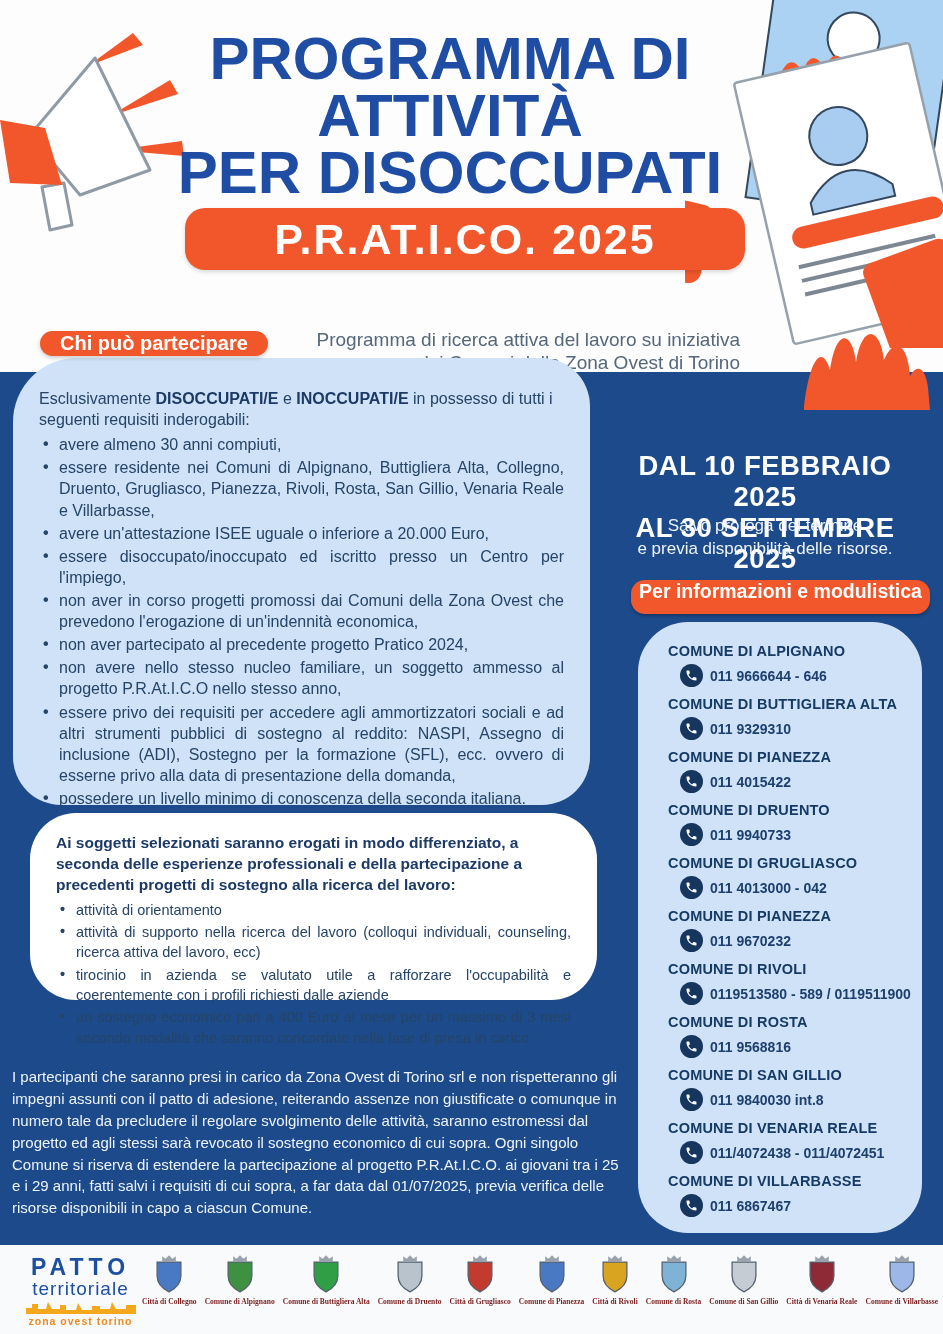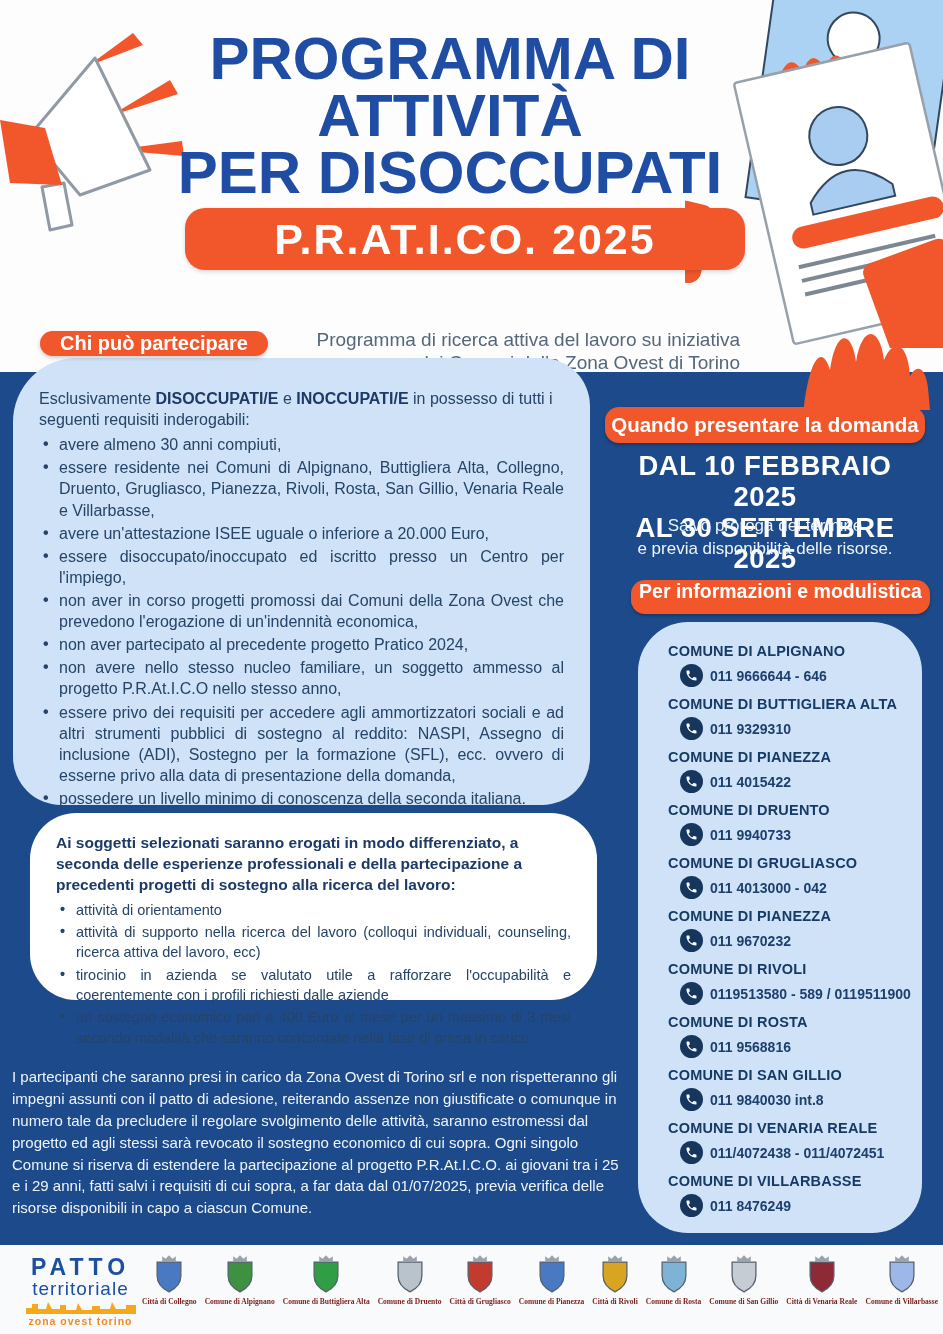--- a/index.html
+++ b/index.html
@@ -156,23 +156,20 @@
     <ul class="blist">
       <li>attività di orientamento</li>
       <li>attività di supporto nella ricerca del lavoro (colloqui individuali, counseling, ricerca attiva del lavoro, ecc)</li>
       <li>tirocinio in azienda se valutato utile a rafforzare l'occupabilità e coerentemente con i profili richiesti dalle aziende</li>
       <li>un sostegno economico pari a 400 Euro al mese per un massimo di 3 mesi secondo modalità che saranno concordate nella fase di presa in carico</li>
     </ul>
   </div>
 
   <div class="warning-text">I partecipanti che saranno presi in carico da Zona Ovest di Torino srl e non rispetteranno gli impegni assunti con il patto di adesione, reiterando assenze non giustificate o comunque in numero tale da precludere il regolare svolgimento delle attività, saranno estromessi dal progetto ed agli stessi sarà revocato il sostegno economico di cui sopra. Ogni singolo Comune si riserva di estendere la partecipazione al progetto P.R.At.I.C.O. ai giovani tra i 25 e i 29 anni, fatti salvi i requisiti di cui sopra, a far data dal 01/07/2025, previa verifica delle risorse disponibili in capo a ciascun Comune.</div>
 
-  <div class="when-badge">
-    <span>Quando presentare la domanda</span>
-  </div>
   <div class="when-dates">
     <div>DAL 10 FEBBRAIO 2025</div>
     <div>AL 30 SETTEMBRE 2025</div>
   </div>
   <div class="when-notes">
     <div>Salvo proroga del termine</div>
     <div>e previa disponibilità delle risorse.</div>
   </div>
 
   <div class="info-badge">
@@ -279,21 +276,21 @@
           <span class="p-num">011/4072438 - 011/4072451</span>
         </div>
     </div>
     <div class="contact">
       <div class="c-name">COMUNE DI VILLARBASSE</div>
       <div class="c-phone">
           <svg class="pic" viewBox="0 0 24 24">
             <circle cx="12" cy="12" r="12" fill="#16365e"></circle>
             <path transform="translate(5,5) scale(0.58)" d="M6.62 10.79c1.44 2.83 3.76 5.14 6.59 6.59l2.2-2.2c.27-.27.67-.36 1.02-.24 1.12.37 2.33.57 3.57.57.55 0 1 .45 1 1V20c0 .55-.45 1-1 1-9.39 0-17-7.61-17-17 0-.55.45-1 1-1h3.5c.55 0 1 .45 1 1 0 1.25.2 2.45.57 3.57.11.35.03.74-.25 1.02l-2.2 2.2z" fill="#fff"></path>
           </svg>
-          <span class="p-num">011 8476249</span>
+          <span class="p-num">011 6867467</span>
         </div>
     </div>
   </div>
 
   <div class="footer">
     <div class="patto">
       <div class="patto-l1">PATTO</div>
       <div class="patto-l2">territoriale</div>
       <svg class="skyline" width="110" height="14" viewBox="0 0 110 14">
         <path d="M0,14 L0,8 6,8 6,4 12,4 12,9 20,9 22,2 26,9 34,9 34,5 40,5 40,10 50,10 52,3 56,10 66,10 66,6 74,6 74,9 84,9 86,2 90,9 100,9 100,5 110,5 110,14 Z" fill="#f5a81c"></path>

